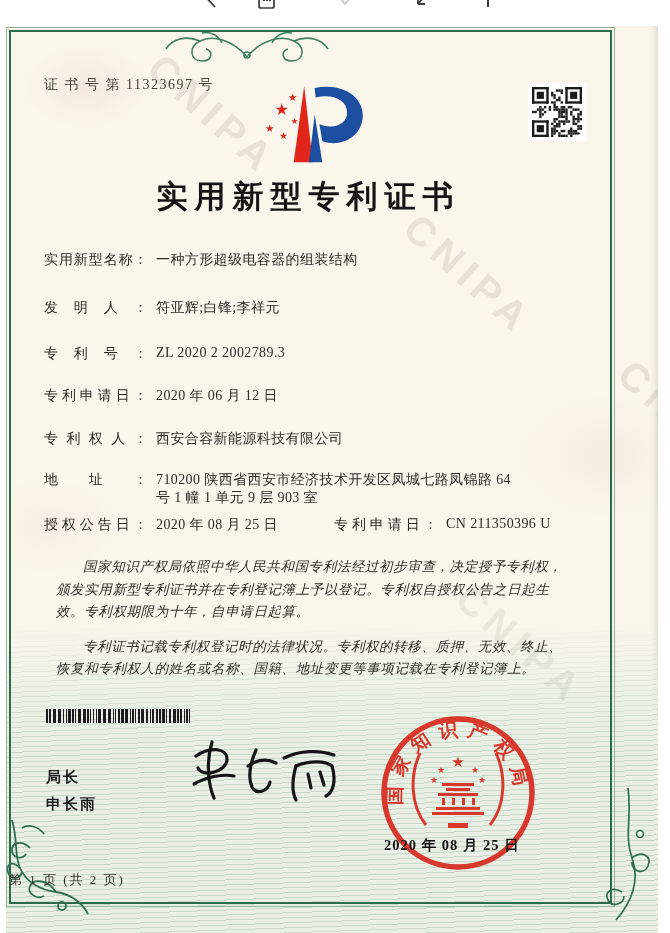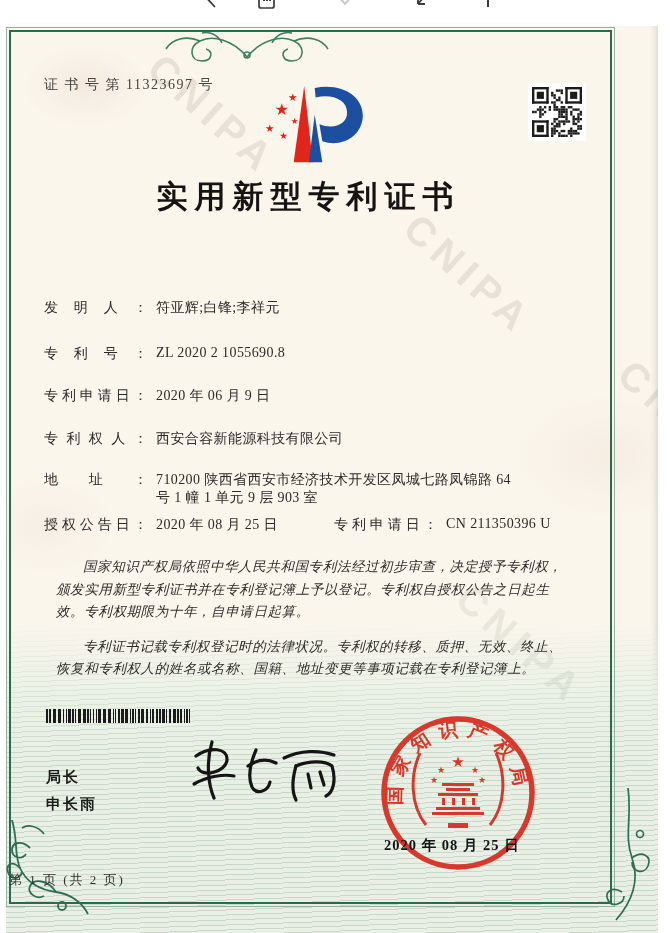--- a/index.html
+++ b/index.html
@@ -284,28 +284,31 @@
       <polygon points="72,32 80,82 66,82" fill="#1c4fa0"></polygon>
       <text x="30" y="32" font-size="17" fill="#e1251b">★</text>
       <text x="44" y="18" font-size="11" fill="#e1251b">★</text>
       <text x="20" y="50" font-size="11" fill="#e1251b">★</text>
       <text x="35" y="58" font-size="10" fill="#e1251b">★</text>
       <text x="47" y="42" font-size="9" fill="#e1251b">★</text>
     </svg>
 
     <div class="title">实用新型专利证书</div>
 
+    <div class="frow" style="top:225px">
+      <span class="flabel">实用新型名称：</span><span class="fvalue">一种方形超级电容器的组装结构</span>
+    </div>
     <div class="frow" style="top:273px">
       <span class="flabel">发明人：</span><span class="fvalue">符亚辉;白锋;李祥元</span>
     </div>
     <div class="frow" style="top:319px">
-      <span class="flabel">专利号：</span><span class="fvalue">ZL 2020 2 1055690.8</span>
+      <span class="flabel">专利号：</span><span class="fvalue">ZL 2020 2 2002789.3</span>
     </div>
     <div class="frow" style="top:361px">
-      <span class="flabel">专利申请日：</span><span class="fvalue">2020 年 06 月 9 日</span>
+      <span class="flabel">专利申请日：</span><span class="fvalue">2020 年 06 月 12 日</span>
     </div>
     <div class="frow" style="top:404px">
       <span class="flabel">专利权人：</span><span class="fvalue">西安合容新能源科技有限公司</span>
     </div>
     <div class="frow" style="top:445px">
       <span class="flabel">地址：</span><span class="fvalue" style="max-width:430px">710200 陕西省西安市经济技术开发区凤城七路凤锦路 64
 号 1 幢 1 单元 9 层 903 室</span>
     </div>
     <div class="frow" style="top:490px">
       <span class="flabel">授权公告日：</span><span class="fvalue">2020 年 08 月 25 日</span>

